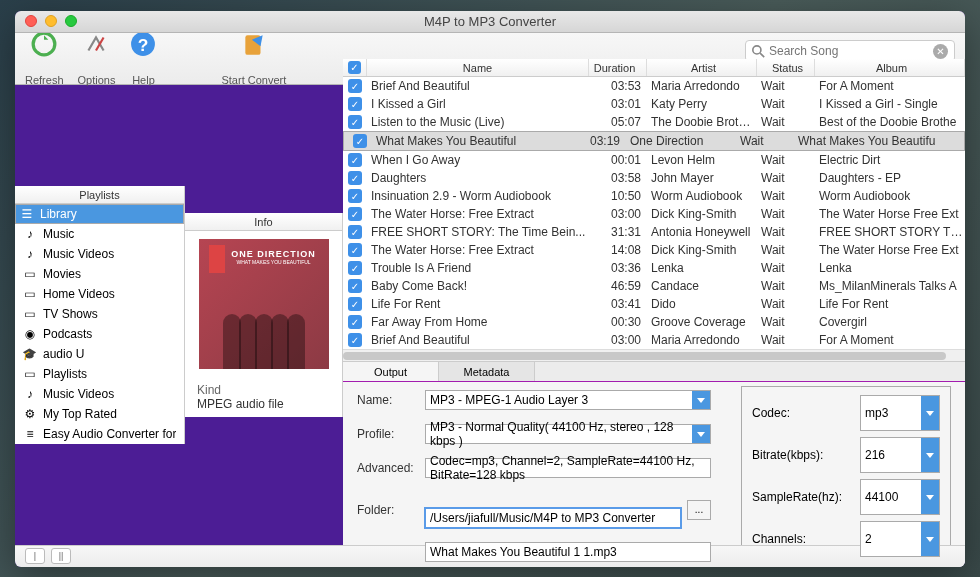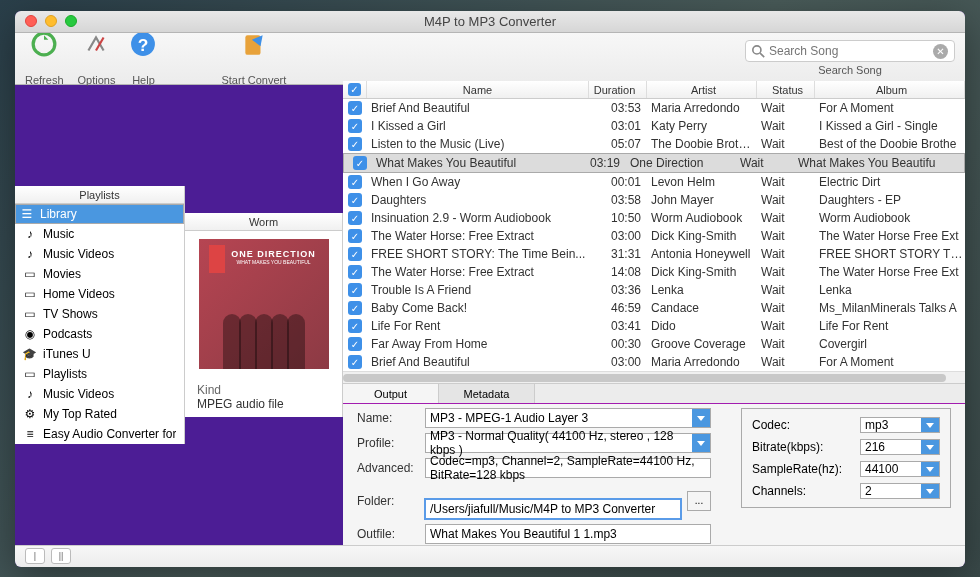--- a/index.html
+++ b/index.html
@@ -147,21 +147,21 @@
 }
 .focused { outline: 2px solid #5a9be8; outline-offset: -1px; margin-top: 16px; }
 .brws { width: 24px; height: 20px; border: 1px solid #aaa; background: #f5f5f5; font-size: 10px; text-align: center; line-height: 18px; cursor: pointer; }
 .rightbox {
   border: 1px solid #aaa; padding: 8px 10px; display: grid;
   grid-template-columns: 100px 80px; gap: 6px 8px; align-items: center;
   align-self: flex-start;
 }
 .rightbox label { font-size: 12px; }
 .smsel {
-  height: 16px; border: 1px solid #aaa; background: #fff;
+  height: 36px; border: 1px solid #aaa; background: #fff;
   font-size: 12px; padding: 0 20px 0 4px; position: relative;
   display: flex; align-items: center;
 }
 .footer {
   height: 22px; border-top: 1px solid #ccc;
   background: linear-gradient(#f7f7f7,#ececec);
   display: flex; align-items: center; padding: 0 10px; gap: 6px;
   flex-shrink: 0;
 }
 .fbtn { width: 20px; height: 16px; border: 1px solid #bbb; background: #fff; border-radius: 3px; display: flex; align-items: center; justify-content: center; font-size: 9px; color: #666; cursor: pointer; }
@@ -259,21 +259,21 @@
           <div class="sbitem">
             <span class="sbicon">▭</span>
             <span class="txt">TV Shows</span>
           </div>
           <div class="sbitem">
             <span class="sbicon">◉</span>
             <span class="txt">Podcasts</span>
           </div>
           <div class="sbitem">
             <span class="sbicon">🎓</span>
-            <span class="txt">iTunes U</span>
+            <span class="txt">audio U</span>
           </div>
           <div class="sbitem">
             <span class="sbicon">▭</span>
             <span class="txt">Playlists</span>
           </div>
           <div class="sbitem">
             <span class="sbicon">♪</span>
             <span class="txt">Music Videos</span>
           </div>
           <div class="sbitem">
@@ -281,21 +281,21 @@
             <span class="txt">My Top Rated</span>
           </div>
           <div class="sbitem">
             <span class="sbicon">≡</span>
             <span class="txt">Easy Audio Converter for</span>
           </div>
         </div>
     </div>
 
     <div class="infopanel">
-      <div class="colhead">Worm</div>
+      <div class="colhead">Info</div>
       <div class="albumart">
         <div class="bar"></div>
         <div class="logo">ONE DIRECTION</div>
         <div class="sub">WHAT MAKES YOU BEAUTIFUL</div>
         <div class="band">
             <span></span>
             <span></span>
             <span></span>
             <span></span>
             <span></span>

